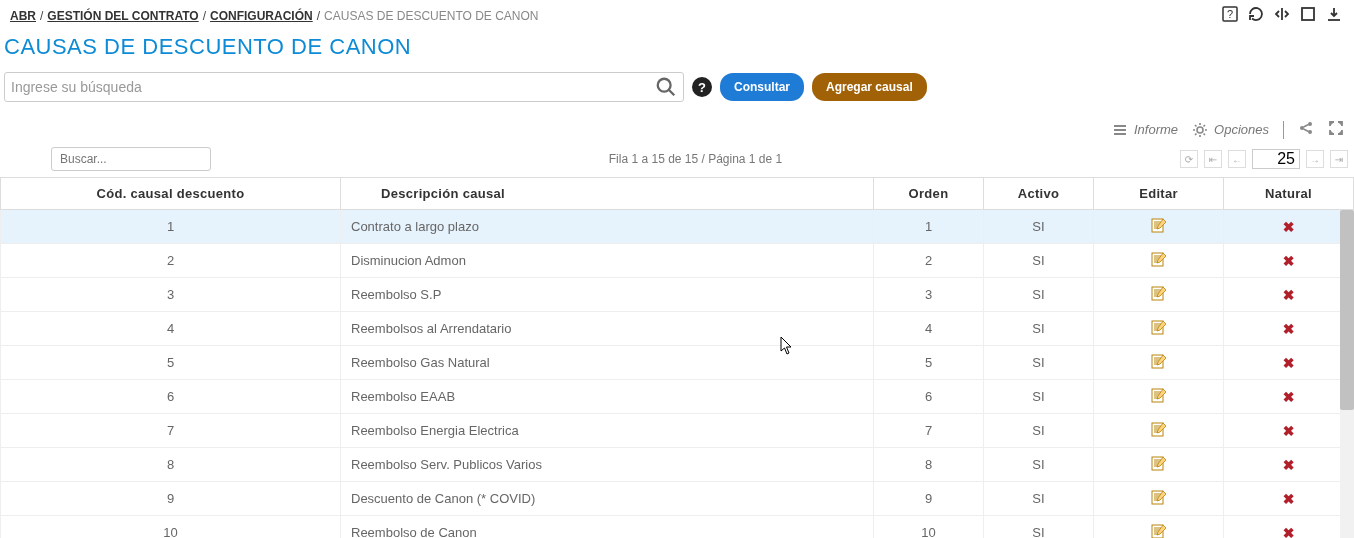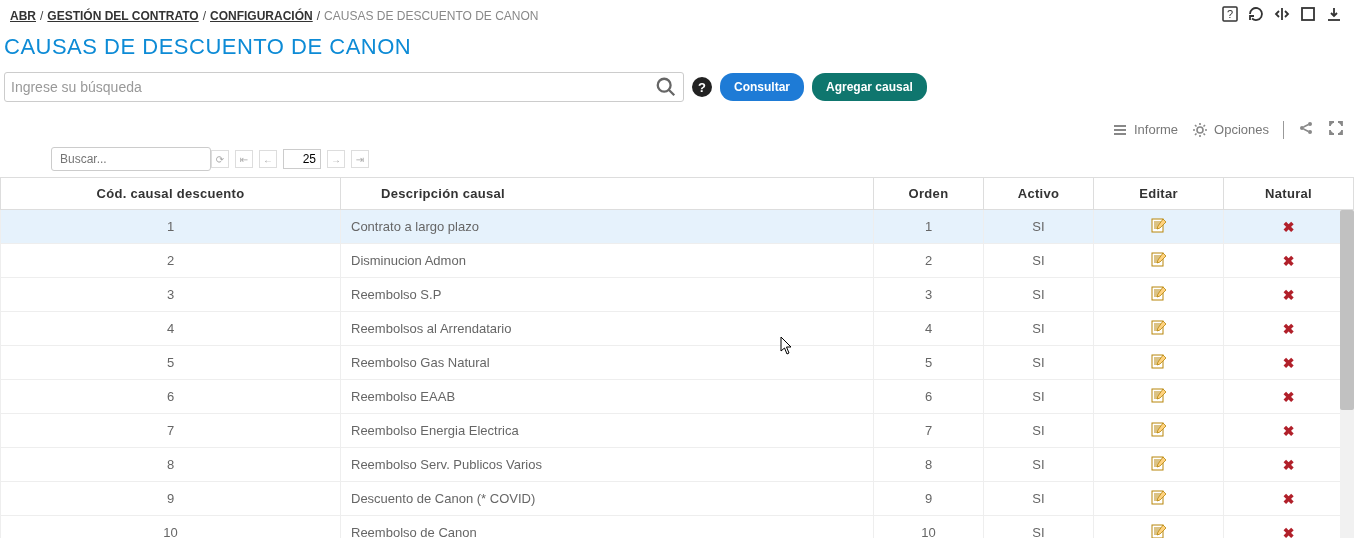--- a/index.html
+++ b/index.html
@@ -88,31 +88,31 @@
     border: none;
     border-radius: 13px;
     color: #fff;
     font-weight: 700;
     font-size: 12px;
     padding: 7px 14px;
     cursor: pointer;
     font-family: inherit;
   }
   .btn-blue { background: #1e7bd6; }
-  .btn-blue2 { background: #0f766e; }
+  .btn-blue2 { background: #a16207; }
   .toolbar2 {
     display: flex;
     justify-content: flex-end;
     align-items: center;
     gap: 14px;
     padding: 10px 10px 4px 4px;
     font-size: 13px;
     color: #777;
   }
-  .toolbar2 .group { display:flex; align-items:center; gap:6px; cursor:pointer;}
+  .toolbar2 .group { display:flex; align-items:center; gap:6px; cursor:pointer;font-style:italic;}
   .toolbar2 .sep { width:1px; height:18px; background:#999;}
   .toolbar2 svg { width:16px; height:16px; fill:#888;}
   .grid-top {
     display: flex;
     align-items: center;
     padding: 4px 6px;
     font-size: 12px;
     color: #777;
   }
   .grid-top .mini-search {
@@ -135,25 +135,25 @@
     gap: 6px;
   }
   .pager-btn {
     width: 18px; height: 18px;
     border: 1px solid #ddd;
     display:flex; align-items:center; justify-content:center;
     font-size: 10px; color:#aaa; cursor:pointer;
     background:#fff;
   }
   .pager-input {
-    width: 38px; height: 20px;
+    width: 48px; height: 20px;
     border: 1px solid #ccc;
     text-align: right;
     padding-right: 4px;
-    font-size: 12px;
+    font-size: 16px;
     font-family: inherit;
   }
   table.data {
     width: 100%;
     border-collapse: collapse;
     margin-top: 2px;
     font-size: 13px;
   }
   table.data th {
     background: #fff;
@@ -287,20 +287,21 @@
   </span>
   <span>
     <svg width="16" height="16" viewBox="0 0 16 16" stroke="#888" stroke-width="1.8" fill="none">
         <path d="M2 6V2h4M14 6V2h-4M2 10v4h4M14 10v4h-4"></path>
       </svg>
   </span>
 </div>
 
 <div class="grid-top">
   <input class="mini-search" placeholder="Buscar..." style="">
+  <div class="center-info">Fila 1 a 15 de 15 / Página 1 de 1</div>
   <div class="right-pager">
     <div class="pager-btn">⟳</div>
     <div class="pager-btn">⇤</div>
     <div class="pager-btn">←</div>
     <input class="pager-input" value="25" style="">
     <div class="pager-btn">→</div>
     <div class="pager-btn">⇥</div>
   </div>
 </div>
 

